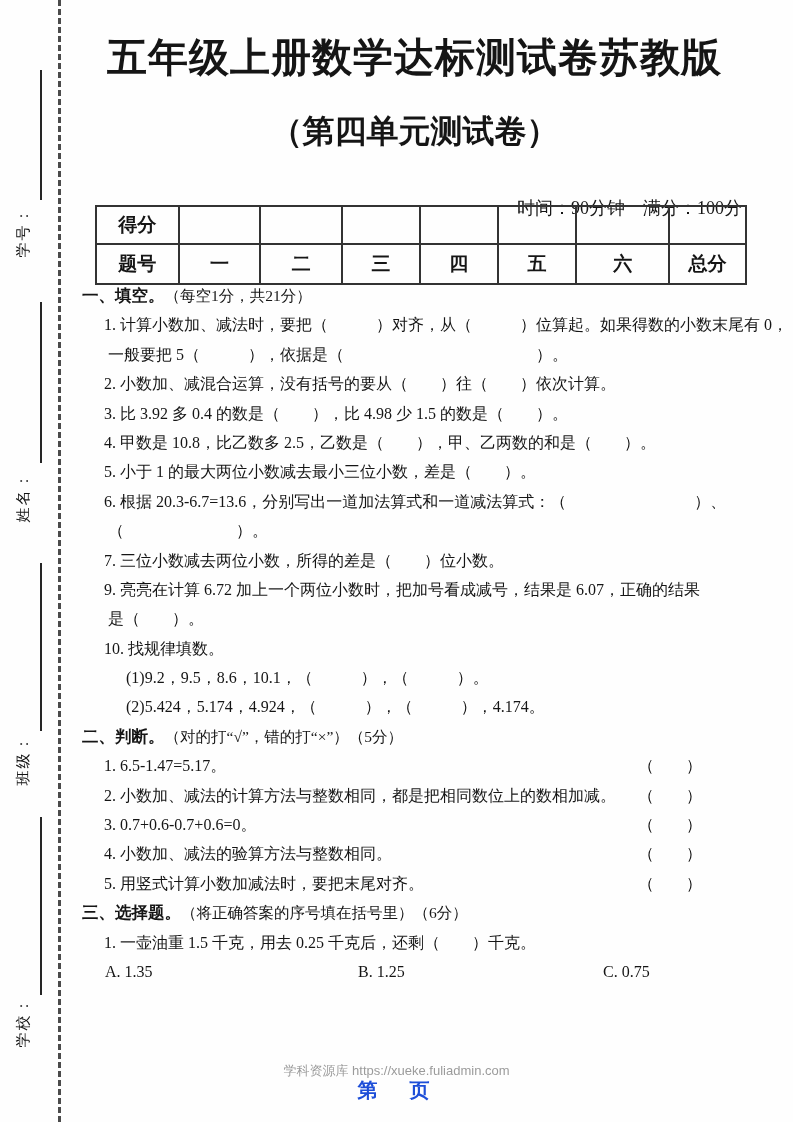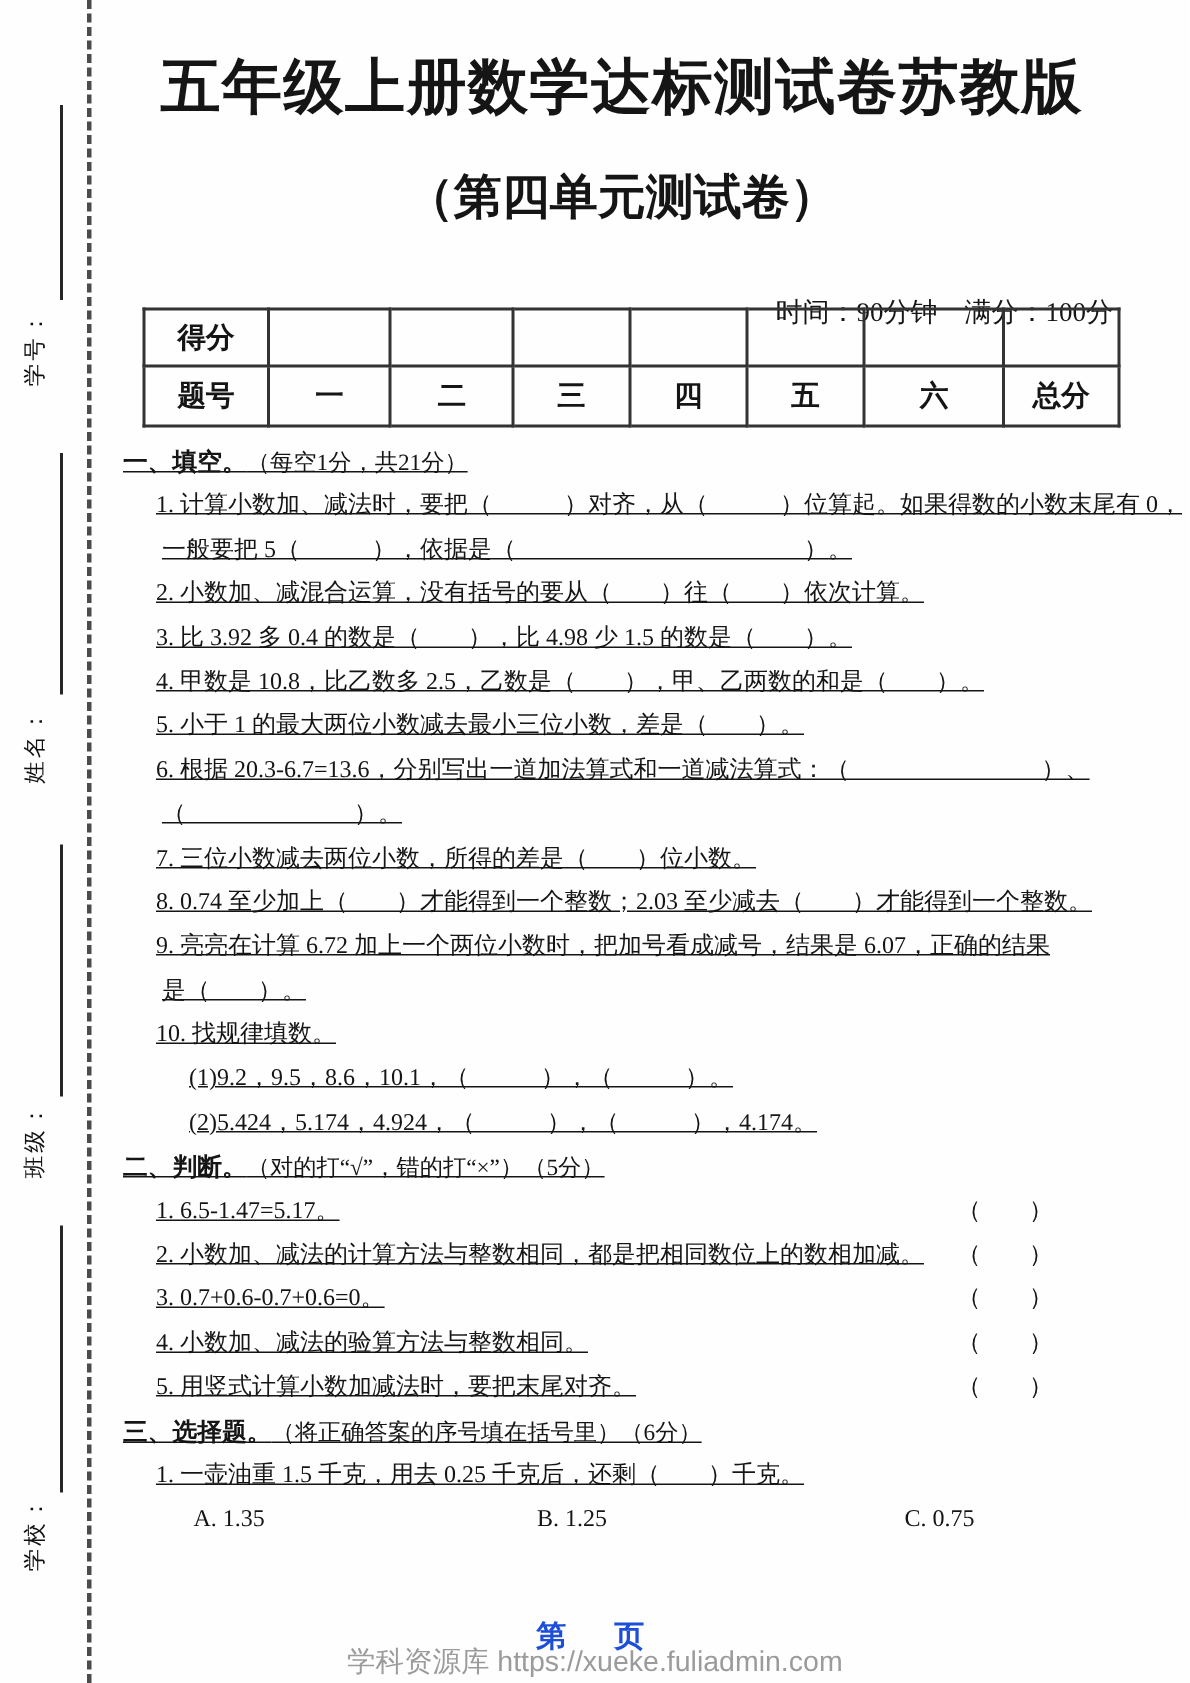--- a/index.html
+++ b/index.html
@@ -34,35 +34,35 @@
   }
   .meta { position:absolute; top:196px; left:0; width:660px; text-align:right; font-size:18px; white-space:nowrap; }
 
   
   table.score { position:absolute; top:205px; left:13px; border-collapse:collapse; table-layout:fixed; }
   table.score th, table.score td { border:2px solid #333; padding:0; text-align:center; vertical-align:middle; }
   table.score th { height:38px; font-size:19px; font-weight:bold; }
   table.score td { height:36px; font-size:19px; font-weight:bold; }
 
   
-  .body { position:absolute; top:293px; left:0; width:665px; font-size:16px;text-decoration:underline; }
+  .body { position:absolute; top:281px; left:0; width:665px; font-size:16px; }
   .row { height:29.4px; line-height:29.4px; white-space:nowrap; position:relative; }
   .hb { font-weight:bold; font-size:16.5px; }
   .hn { font-size:15.5px; }
   .ind1 { padding-left:22px; }
   .ind1b { padding-left:26px; }
   .ind2 { padding-left:44px; }
   .bracket { position:absolute; right:45px; top:0; }
   .opts span { position:absolute; top:0; }
-  .oA { left:23px;margin-left:24px; } .oB { left:276px; } .oC { left:521px; }
+  .oA { left:23px; } .oB { left:276px; } .oC { left:521px; }
 
   
   .watermark {
     position:absolute; top:1062px; left:0; width:793px; text-align:center;
-    font-family:"Liberation Sans","DejaVu Sans",sans-serif; font-size:19px; color:#9b9b9b; white-space:nowrap;margin-top:33px;
+    font-family:"Liberation Sans","DejaVu Sans",sans-serif; font-size:13px; color:#9b9b9b; white-space:nowrap;
   }
   .page-num {
     position:absolute; top:1077px; left:0; width:793px; text-align:center;
     font-size:20px; font-weight:bold; color:#1d4ed8; letter-spacing:6px; white-space:nowrap;
   }
 </style>
 </head>
 <body>
 
 <div class="page">
@@ -124,21 +124,20 @@
       </div>
       <div class="row ind1">1. 计算小数加、减法时，要把（　　　）对齐，从（　　　）位算起。如果得数的小数末尾有 0，</div>
       <div class="row ind1b">一般要把 5（　　　），依据是（　　　　　　　　　　　　）。</div>
       <div class="row ind1">2. 小数加、减混合运算，没有括号的要从（　　）往（　　）依次计算。</div>
       <div class="row ind1">3. 比 3.92 多 0.4 的数是（　　），比 4.98 少 1.5 的数是（　　）。</div>
       <div class="row ind1">4. 甲数是 10.8，比乙数多 2.5，乙数是（　　），甲、乙两数的和是（　　）。</div>
       <div class="row ind1">5. 小于 1 的最大两位小数减去最小三位小数，差是（　　）。</div>
       <div class="row ind1">6. 根据 20.3-6.7=13.6，分别写出一道加法算式和一道减法算式：（　　　　　　　　）、</div>
       <div class="row ind1b">（　　　　　　　）。</div>
       <div class="row ind1">7. 三位小数减去两位小数，所得的差是（　　）位小数。</div>
-      <div class="row ind1">8. 0.74 至少加上（　　）才能得到一个整数；2.03 至少减去（　　）才能得到一个整数。</div>
       <div class="row ind1">9. 亮亮在计算 6.72 加上一个两位小数时，把加号看成减号，结果是 6.07，正确的结果</div>
       <div class="row ind1b">是（　　）。</div>
       <div class="row ind1">10. 找规律填数。</div>
       <div class="row ind2">(1)9.2，9.5，8.6，10.1，（　　　），（　　　）。</div>
       <div class="row ind2">(2)5.424，5.174，4.924，（　　　），（　　　），4.174。</div>
 
       <div class="row">
         <span class="hb">二、判断。</span><span class="hn">（对的打“√”，错的打“×”）（5分）</span>
       </div>
       <div class="row ind1">

